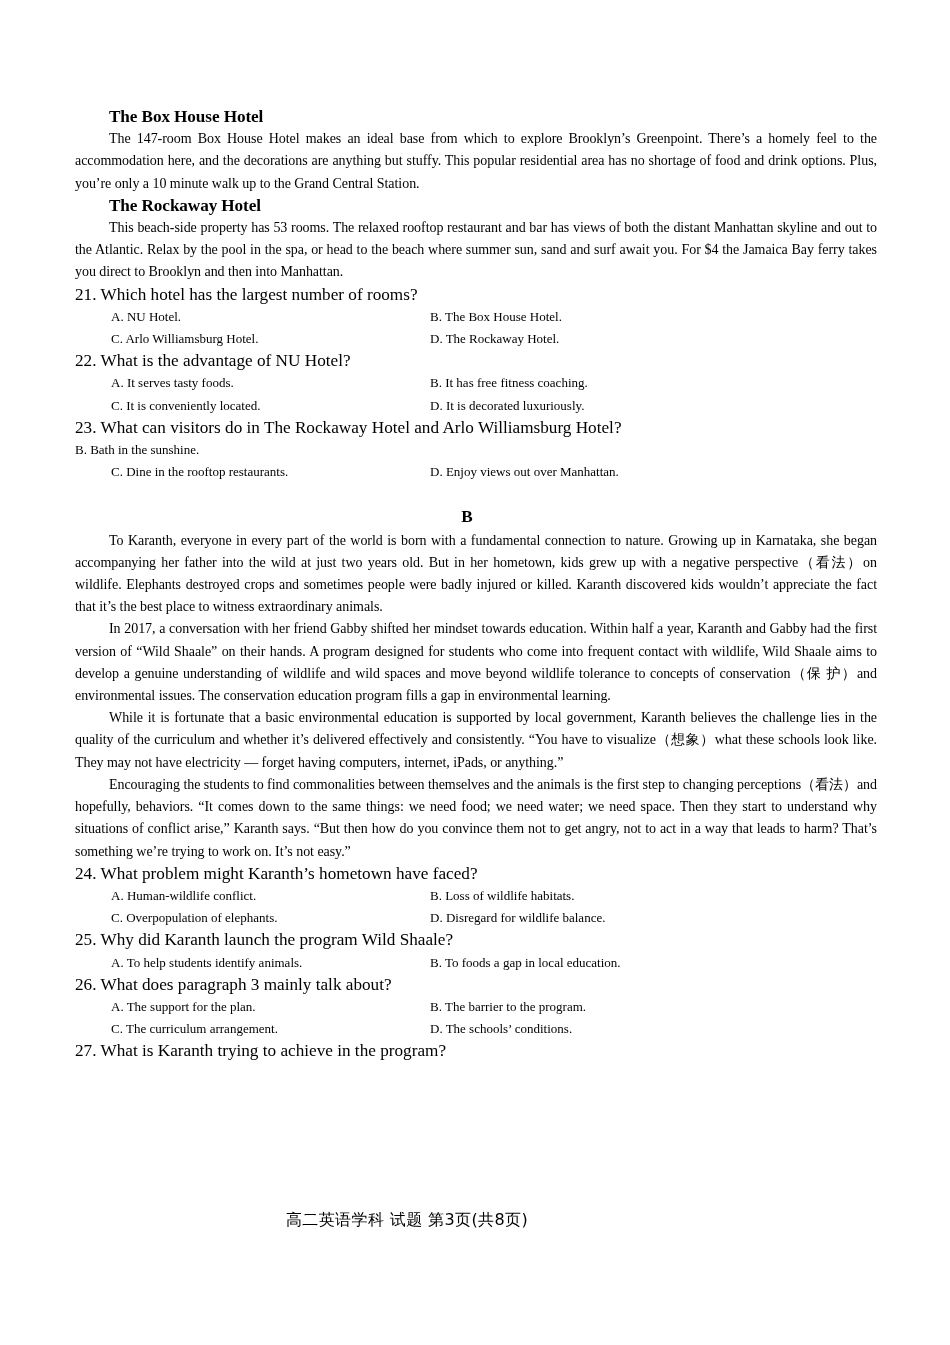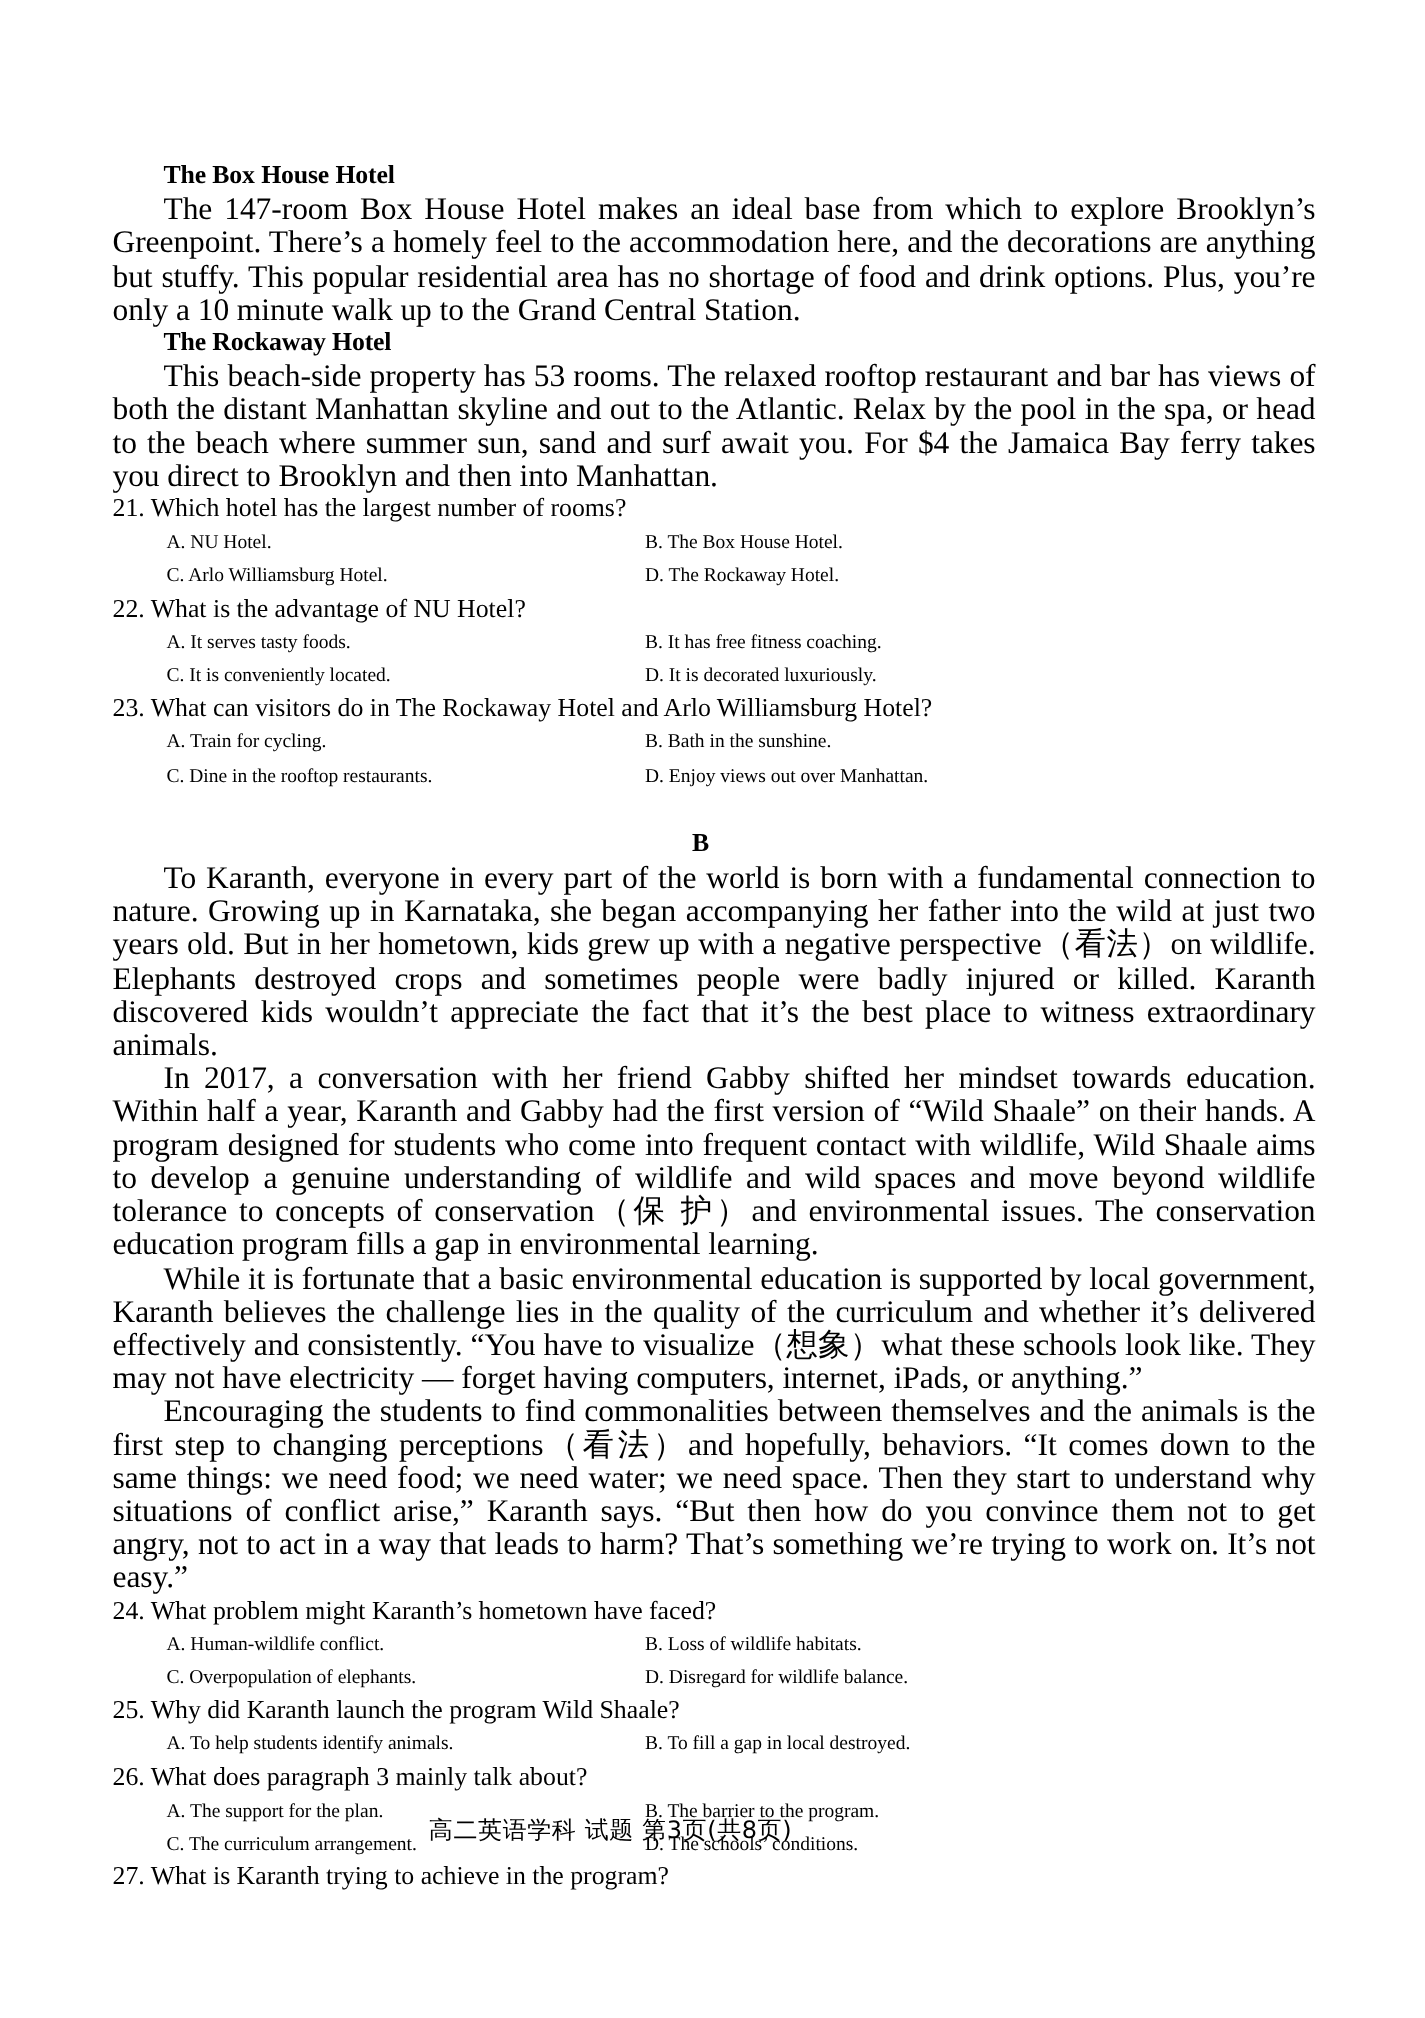--- a/index.html
+++ b/index.html
@@ -25,21 +25,21 @@
     font-weight: bold;
     font-size: 17.2px;
     line-height: 22.2px;
     text-indent: 34px;
     margin: 0;
     letter-spacing: -0.1px;
     font-family: Liberation Serif, serif;
   }
   p.body-para {
     margin: 0;
-    font-size: 21px;
+    font-size: 14px;
     line-height: 22.2px;
     text-align: justify;
     text-indent: 34px;
     letter-spacing: -0.05px;
     word-spacing: 0px;
   }
 
   .section-letter {
     text-align: center;
     font-weight: bold;
@@ -112,21 +112,20 @@
     <span class="opt-a">A. It serves tasty foods.</span>
     <span class="opt-b">B. It has free fitness coaching.</span>
   </div>
   <div class="opt-row">
     <span class="opt-a">C. It is conveniently located.</span>
     <span class="opt-b">D. It is decorated luxuriously.</span>
   </div>
 
   <div class="q-stem">23. What can visitors do in The Rockaway Hotel and Arlo Williamsburg Hotel?</div>
   <div class="opt-row">
-    <span class="opt-a">A. Train for cycling.</span>
     <span class="opt-b">B. Bath in the sunshine.</span>
   </div>
   <div class="opt-row">
     <span class="opt-a">C. Dine in the rooftop restaurants.</span>
     <span class="opt-b">D. Enjoy views out over Manhattan.</span>
   </div>
 
   <div class="section-letter">B</div>
 
   <p class="body-para">To Karanth, everyone in every part of the world is born with a fundamental connection to nature. Growing up in Karnataka, she began accompanying her father into the wild at just two years old. But in her hometown, kids grew up with a negative perspective（看法）on wildlife. Elephants destroyed crops and sometimes people were badly injured or killed. Karanth discovered kids wouldn’t appreciate the fact that it’s the best place to witness extraordinary animals.</p>
@@ -140,21 +139,21 @@
     <span class="opt-b">B. Loss of wildlife habitats.</span>
   </div>
   <div class="opt-row">
     <span class="opt-a">C. Overpopulation of elephants.</span>
     <span class="opt-b">D. Disregard for wildlife balance.</span>
   </div>
 
   <div class="q-stem">25. Why did Karanth launch the program Wild Shaale?</div>
   <div class="opt-row">
     <span class="opt-a">A. To help students identify animals.</span>
-    <span class="opt-b">B. To fill a gap in local destroyed.</span>
+    <span class="opt-b">B. To foods a gap in local education.</span>
   </div>
 
   <div class="q-stem">26. What does paragraph 3 mainly talk about?</div>
   <div class="opt-row">
     <span class="opt-a">A. The support for the plan.</span>
     <span class="opt-b">B. The barrier to the program.</span>
   </div>
   <div class="opt-row">
     <span class="opt-a">C. The curriculum arrangement.</span>
     <span class="opt-b">D. The schools’ conditions.</span>

